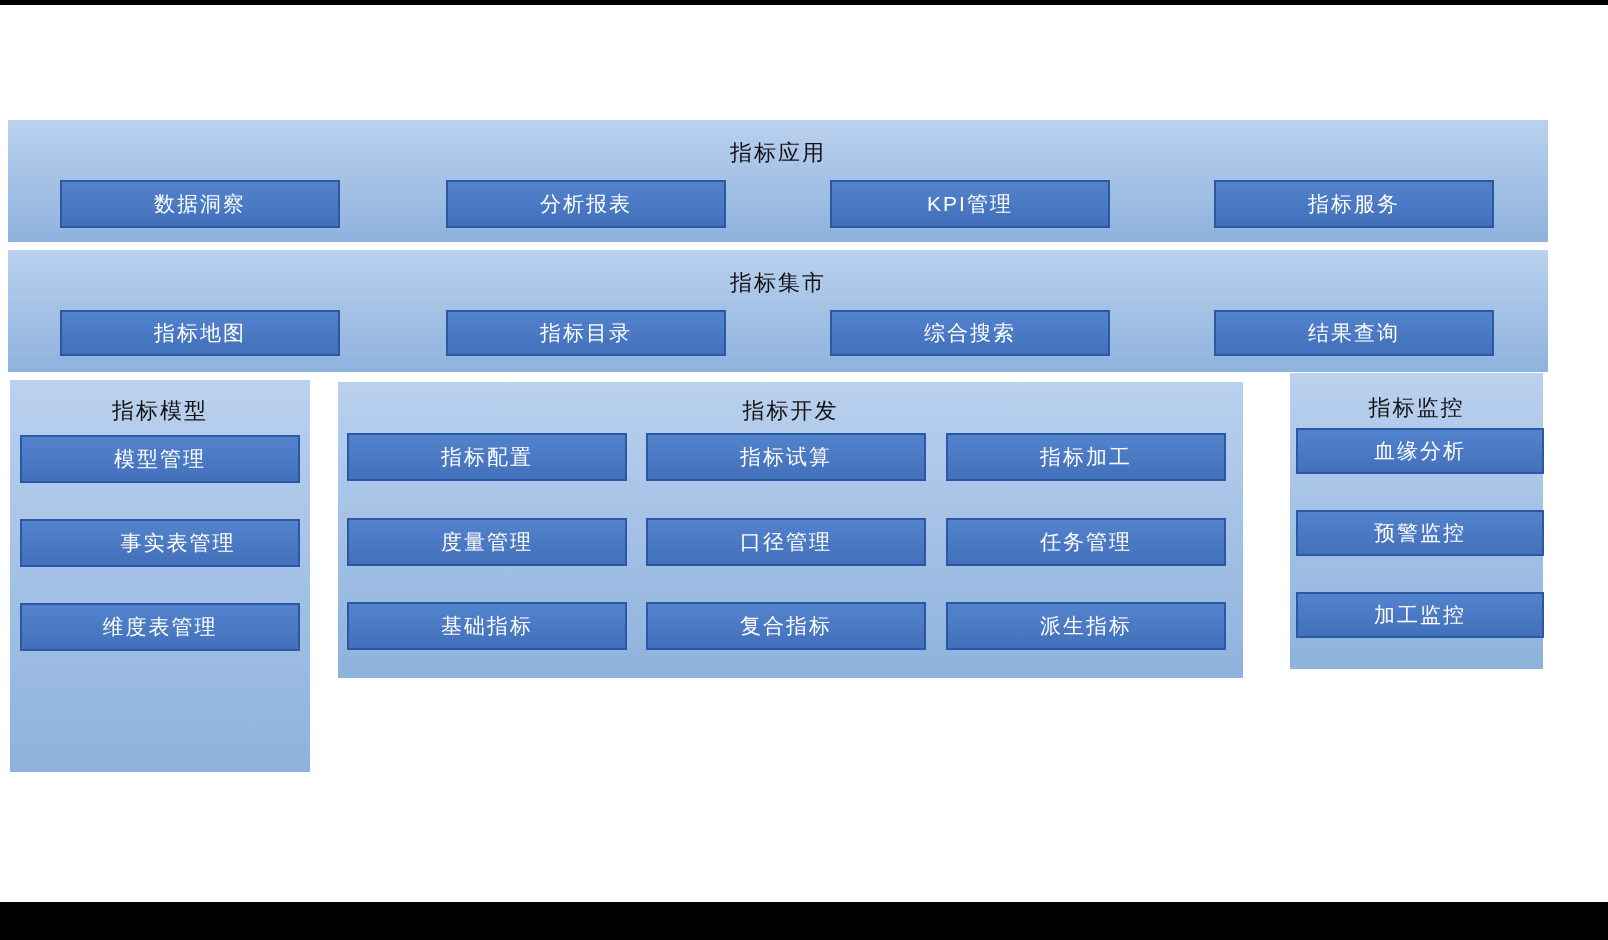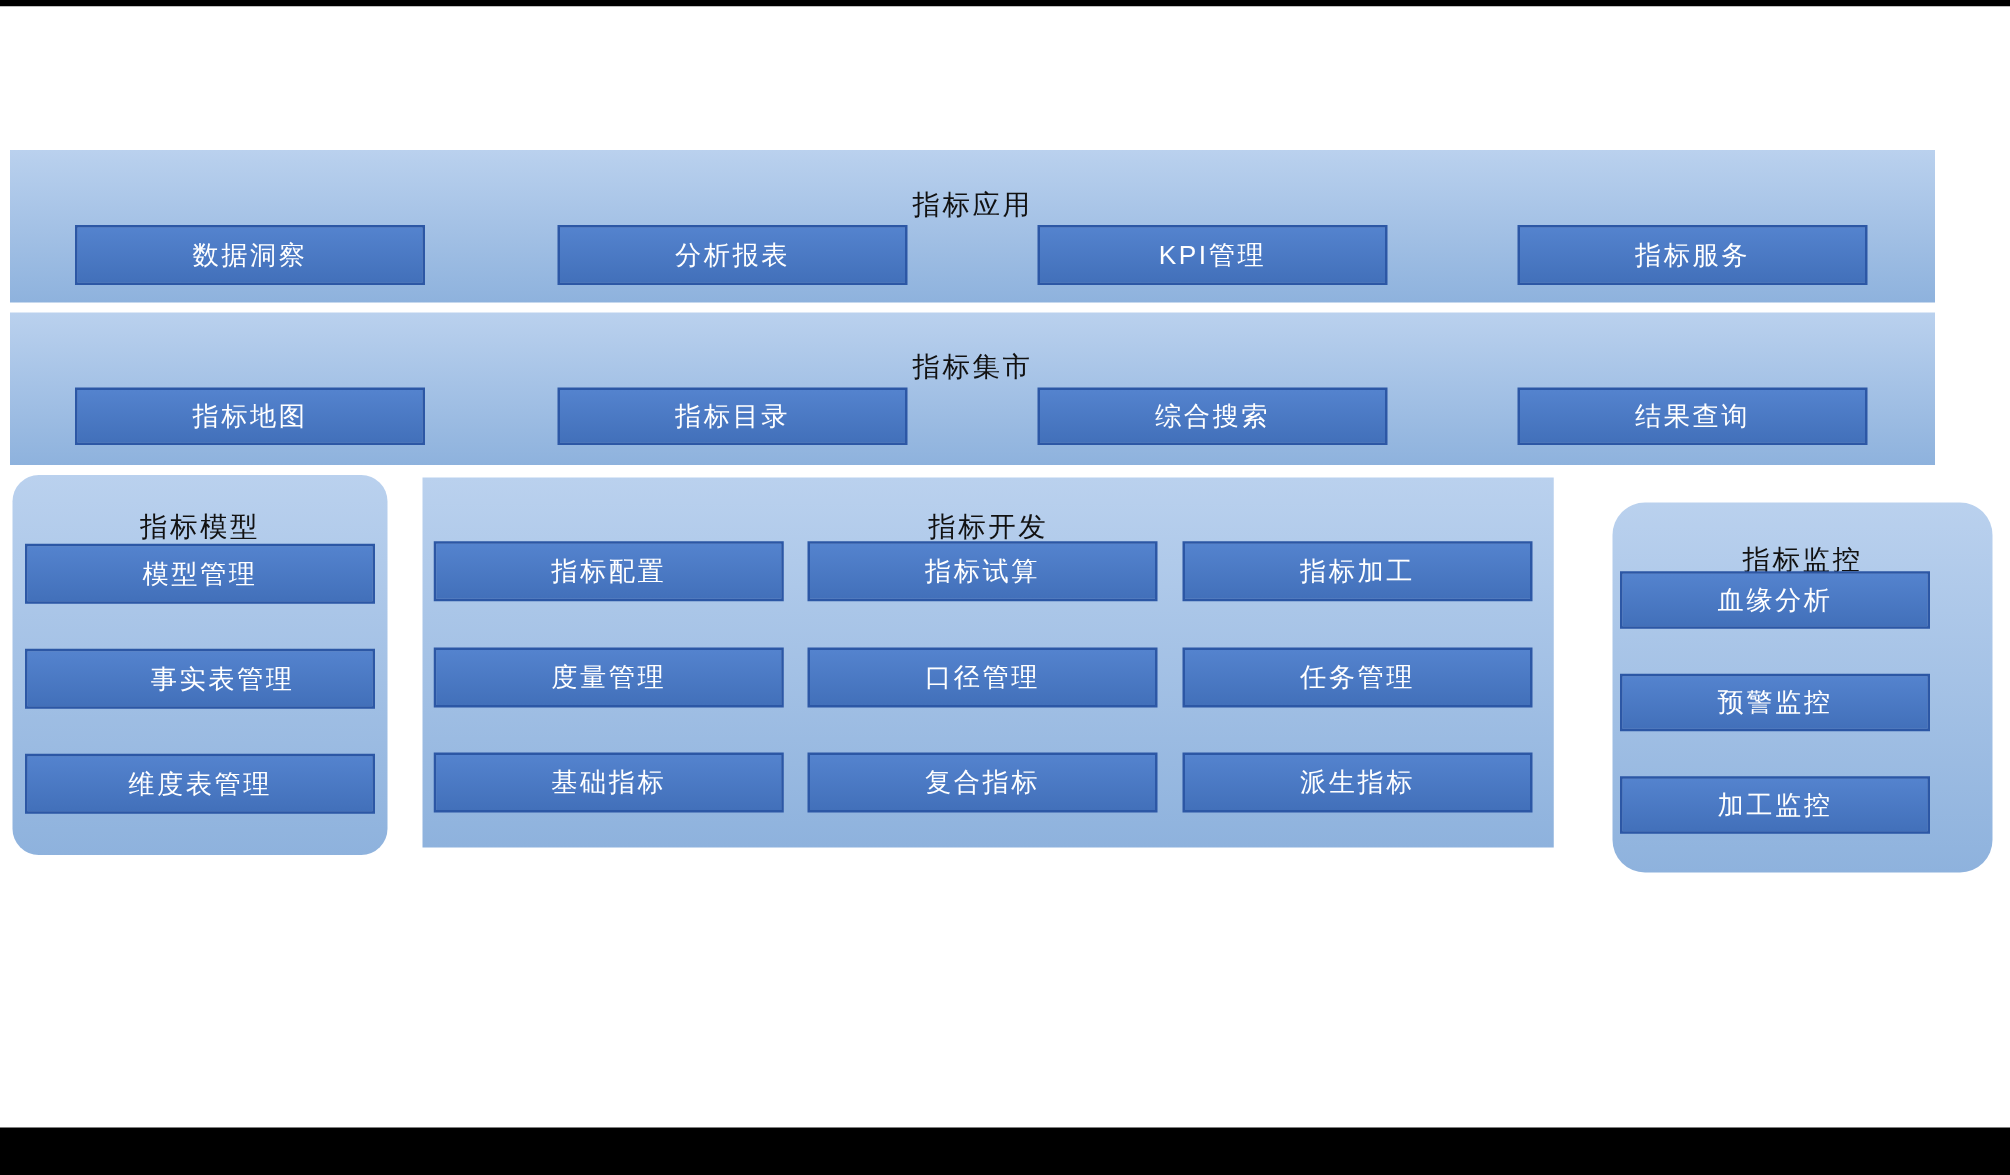--- a/index.html
+++ b/index.html
@@ -29,21 +29,20 @@
     background: linear-gradient(180deg, var(--panel-top, #bad1ee) 0%, var(--panel-bottom, #8eb2dd) 100%);
   }
   .panel-title {
     position: absolute;
     left: 0;
     width: 100%;
     text-align: center;
     font-size: 22px;
     letter-spacing: 2px;
     color: var(--title-text, #111111);
-    margin-top: 11px;
   }
   .box {
     position: absolute;
     display: flex;
     align-items: center;
     justify-content: center;
     background: linear-gradient(180deg, var(--box-fill-top, #5483ce) 0%, var(--box-fill-bottom, #4270ba) 100%);
     border: 2px solid var(--box-border, #2c57a5);
     box-sizing: border-box;
     color: var(--box-text, #ffffff);
@@ -64,40 +63,40 @@
   
   #panel-market { left: 8px; top: 250px; width: 1540px; height: 122px; }
   #panel-market .panel-title { top: 18px; }
   #panel-market .box { top: 60px; height: 46px; width: 280px; }
   #market-0 { left: 52px; }
   #market-1 { left: 438px; }
   #market-2 { left: 822px; }
   #market-3 { left: 1206px; }
 
   
-  #panel-model { left: 10px; top: 380px; width: 300px; height: 304px; border-radius: 21px; }
+  #panel-model { left: 10px; top: 380px; width: 300px; height: 392px; }
   #panel-model .panel-title { top: 16px; }
   #panel-model .box { left: 10px; width: 280px; height: 48px; }
   #model-0 { top: 55px; }
   #model-1 { top: 139px; padding-left: 36px; }
   #model-2 { top: 223px; }
 
   
   #panel-dev { left: 338px; top: 382px; width: 905px; height: 296px; }
   #panel-dev .panel-title { top: 14px; }
   #panel-dev .box { width: 280px; height: 48px; }
   .dev-col-0 { left: 9px; }
   .dev-col-1 { left: 308px; }
   .dev-col-2 { left: 608px; }
   .dev-row-0 { top: 51px; }
   .dev-row-1 { top: 136px; }
   .dev-row-2 { top: 220px; }
 
   
-  #panel-monitor { left: 1290px; top: 402px; width: 304px; height: 296px; border-radius: 26px; }
+  #panel-monitor { left: 1290px; top: 373px; width: 253px; height: 296px; }
   #panel-monitor .panel-title { top: 20px; }
   #panel-monitor .box { left: 6px; width: 248px; height: 46px; }
   #monitor-0 { top: 55px; }
   #monitor-1 { top: 137px; }
   #monitor-2 { top: 219px; }
 
   
   #panel-config { left: 10px; top: 698px; width: 1540px; height: 120px; }
   #panel-config .panel-title { top: 18px; }
   #panel-config .box { top: 62px; height: 46px; width: 398px; }

